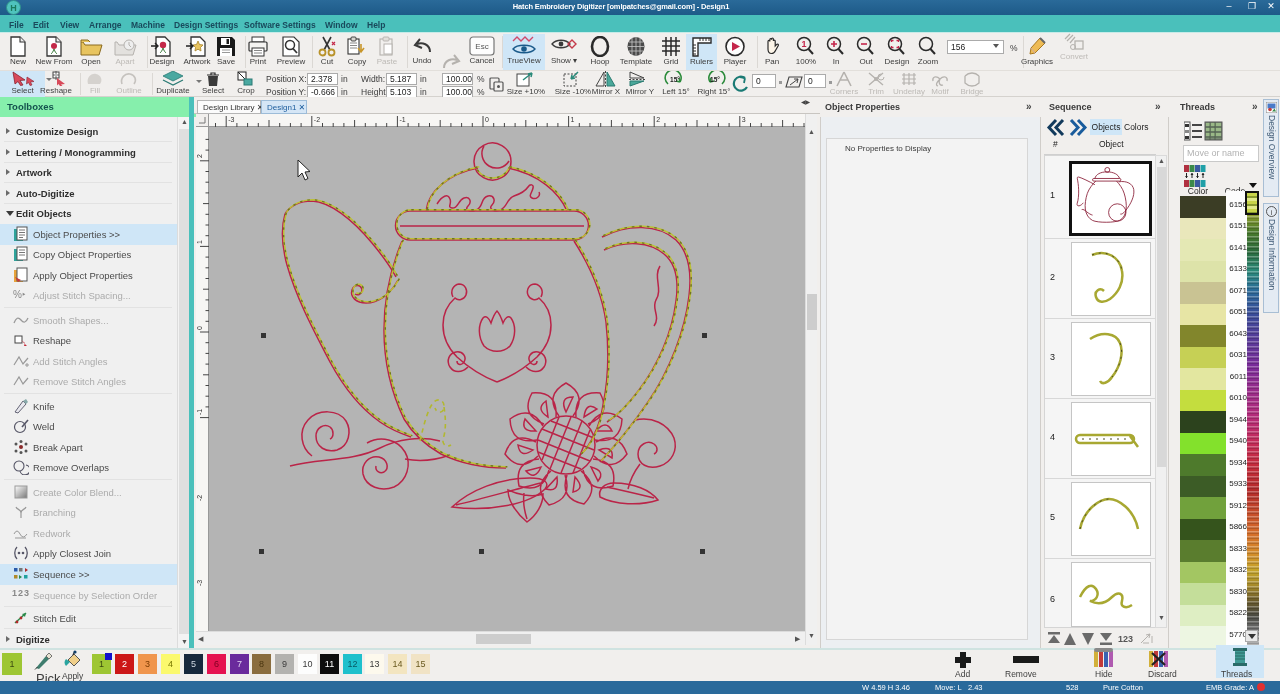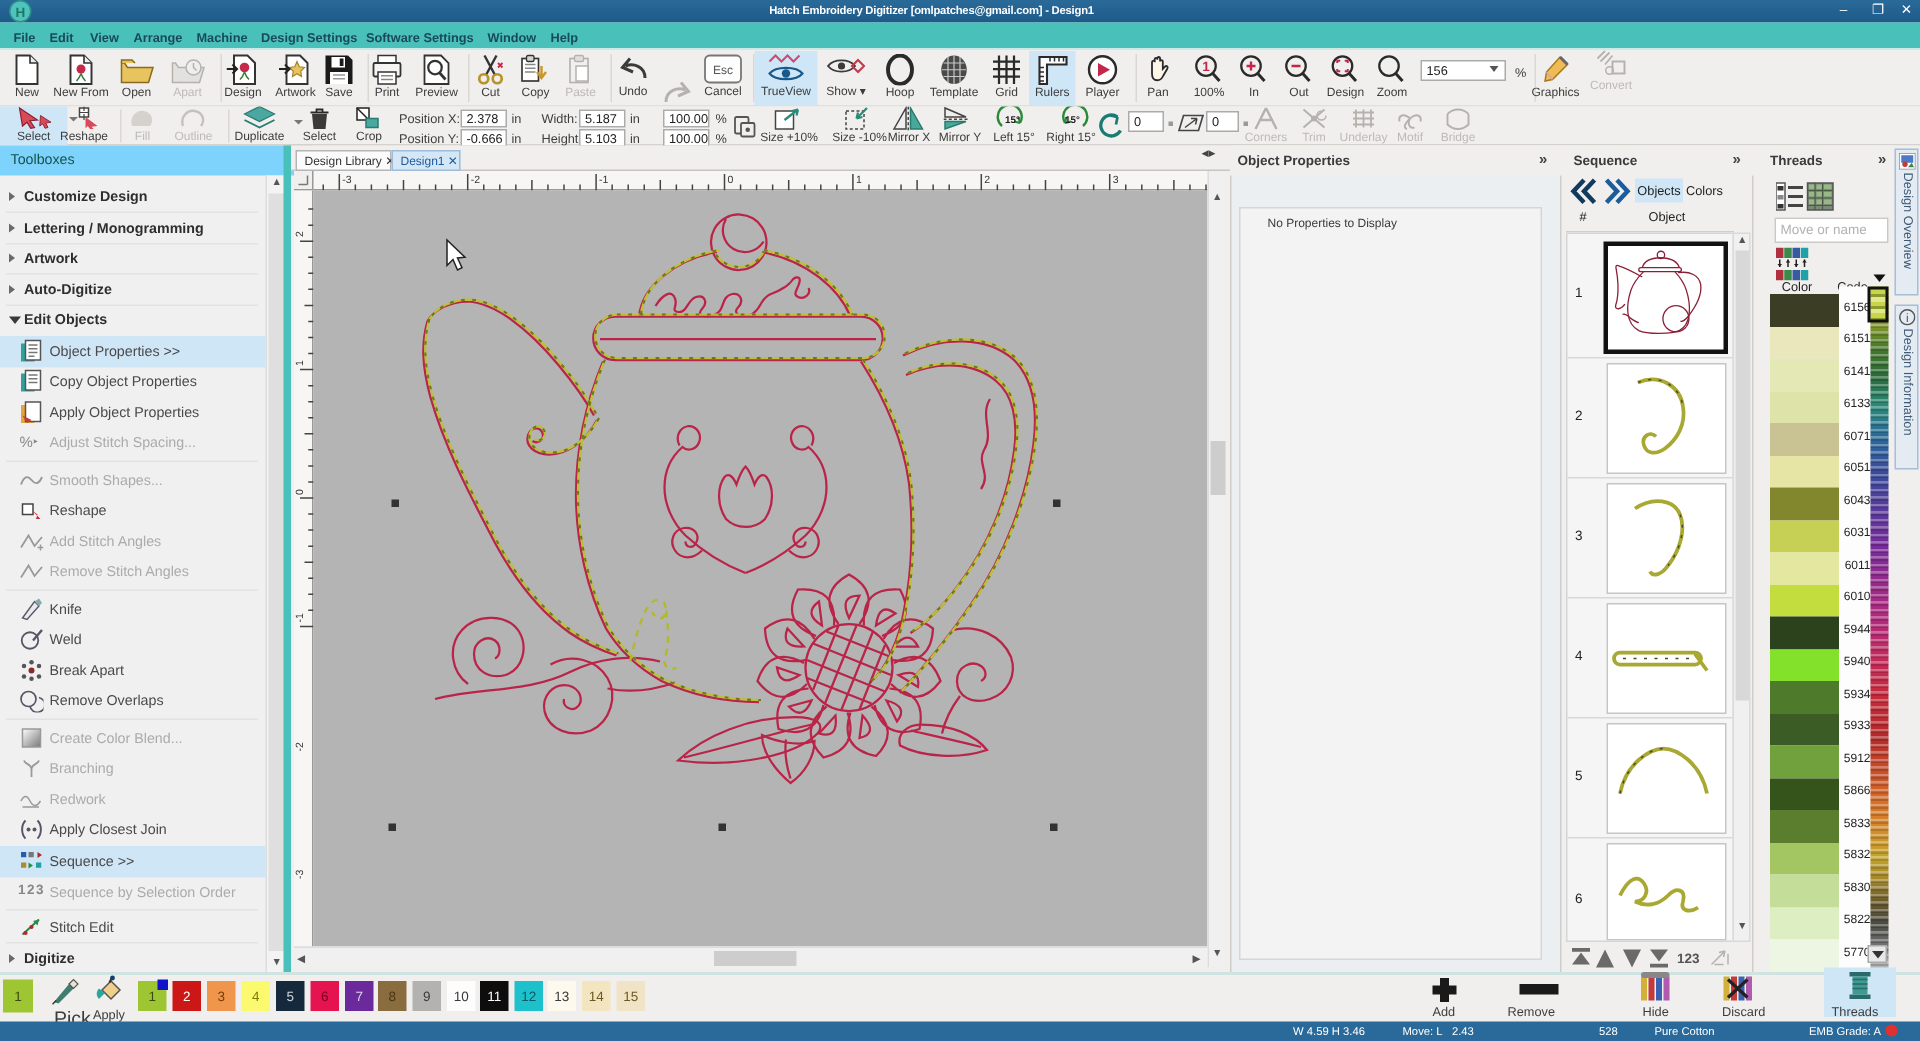--- a/index.html
+++ b/index.html
@@ -13,21 +13,21 @@
 #toolbar2{left:0;top:71px;width:1280px;height:26px;background:#f1efed;border-bottom:1px solid #d5d2ce;}
 .tb{position:absolute;text-align:center;}
 .tb .lbl{font-size:8px;color:#3c3c3c;margin-top:0px;white-space:nowrap;}
 .tb.dis .lbl{color:#bdbab6;}
 .tbsep{position:absolute;top:3px;width:1px;height:32px;background:#dbd8d4;}
 .hl{background:#cfe6f7;}
 .fld{position:absolute;background:#fff;border:1px solid #ababab;font-size:8.5px;color:#222;padding-left:3px;line-height:10px;}
 .ftxt{position:absolute;font-size:8.5px;color:#3c3c3c;white-space:nowrap;}
 
 #leftpanel{left:0;top:97px;width:193px;height:551px;background:#f0f0f0;}
-#lphead{left:0;top:97px;width:208px;height:20px;background:#7dd3fc;color:#14524e;font-size:9.5px;font-weight:normal;padding:4px 0 0 7px;}
+#lphead{left:0;top:97px;width:208px;height:20px;background:#86efac;color:#14524e;font-size:9.5px;font-weight:bold;padding:4px 0 0 7px;}
 .lpitem{position:absolute;left:0;width:177px;height:21px;font-size:9.5px;color:#4a4a4a;}
 .lpitem .txt{position:absolute;left:33px;top:5px;white-space:nowrap;}
 .lpitem.hdr .txt{left:16px;top:5px;color:#2e2e2e;font-weight:bold;}
 .lpitem.dis .txt{color:#ababab;}
 .lpitem.sel{background:#cfe6f7;}
 .lpsep{position:absolute;left:4px;width:168px;height:1px;background:#e2e2e2;}
 .arr{position:absolute;left:6px;top:7px;width:0;height:0;}
 .arr.r{border-left:4px solid #6a6a6a;border-top:3.5px solid transparent;border-bottom:3.5px solid transparent;}
 .arr.d{border-top:5px solid #3a3a3a;border-left:4px solid transparent;border-right:4px solid transparent;top:8px;}
 .lpsb{left:177px;top:117px;width:13px;height:531px;background:#f3f3f3;border-left:1px solid #dcdcdc;}

